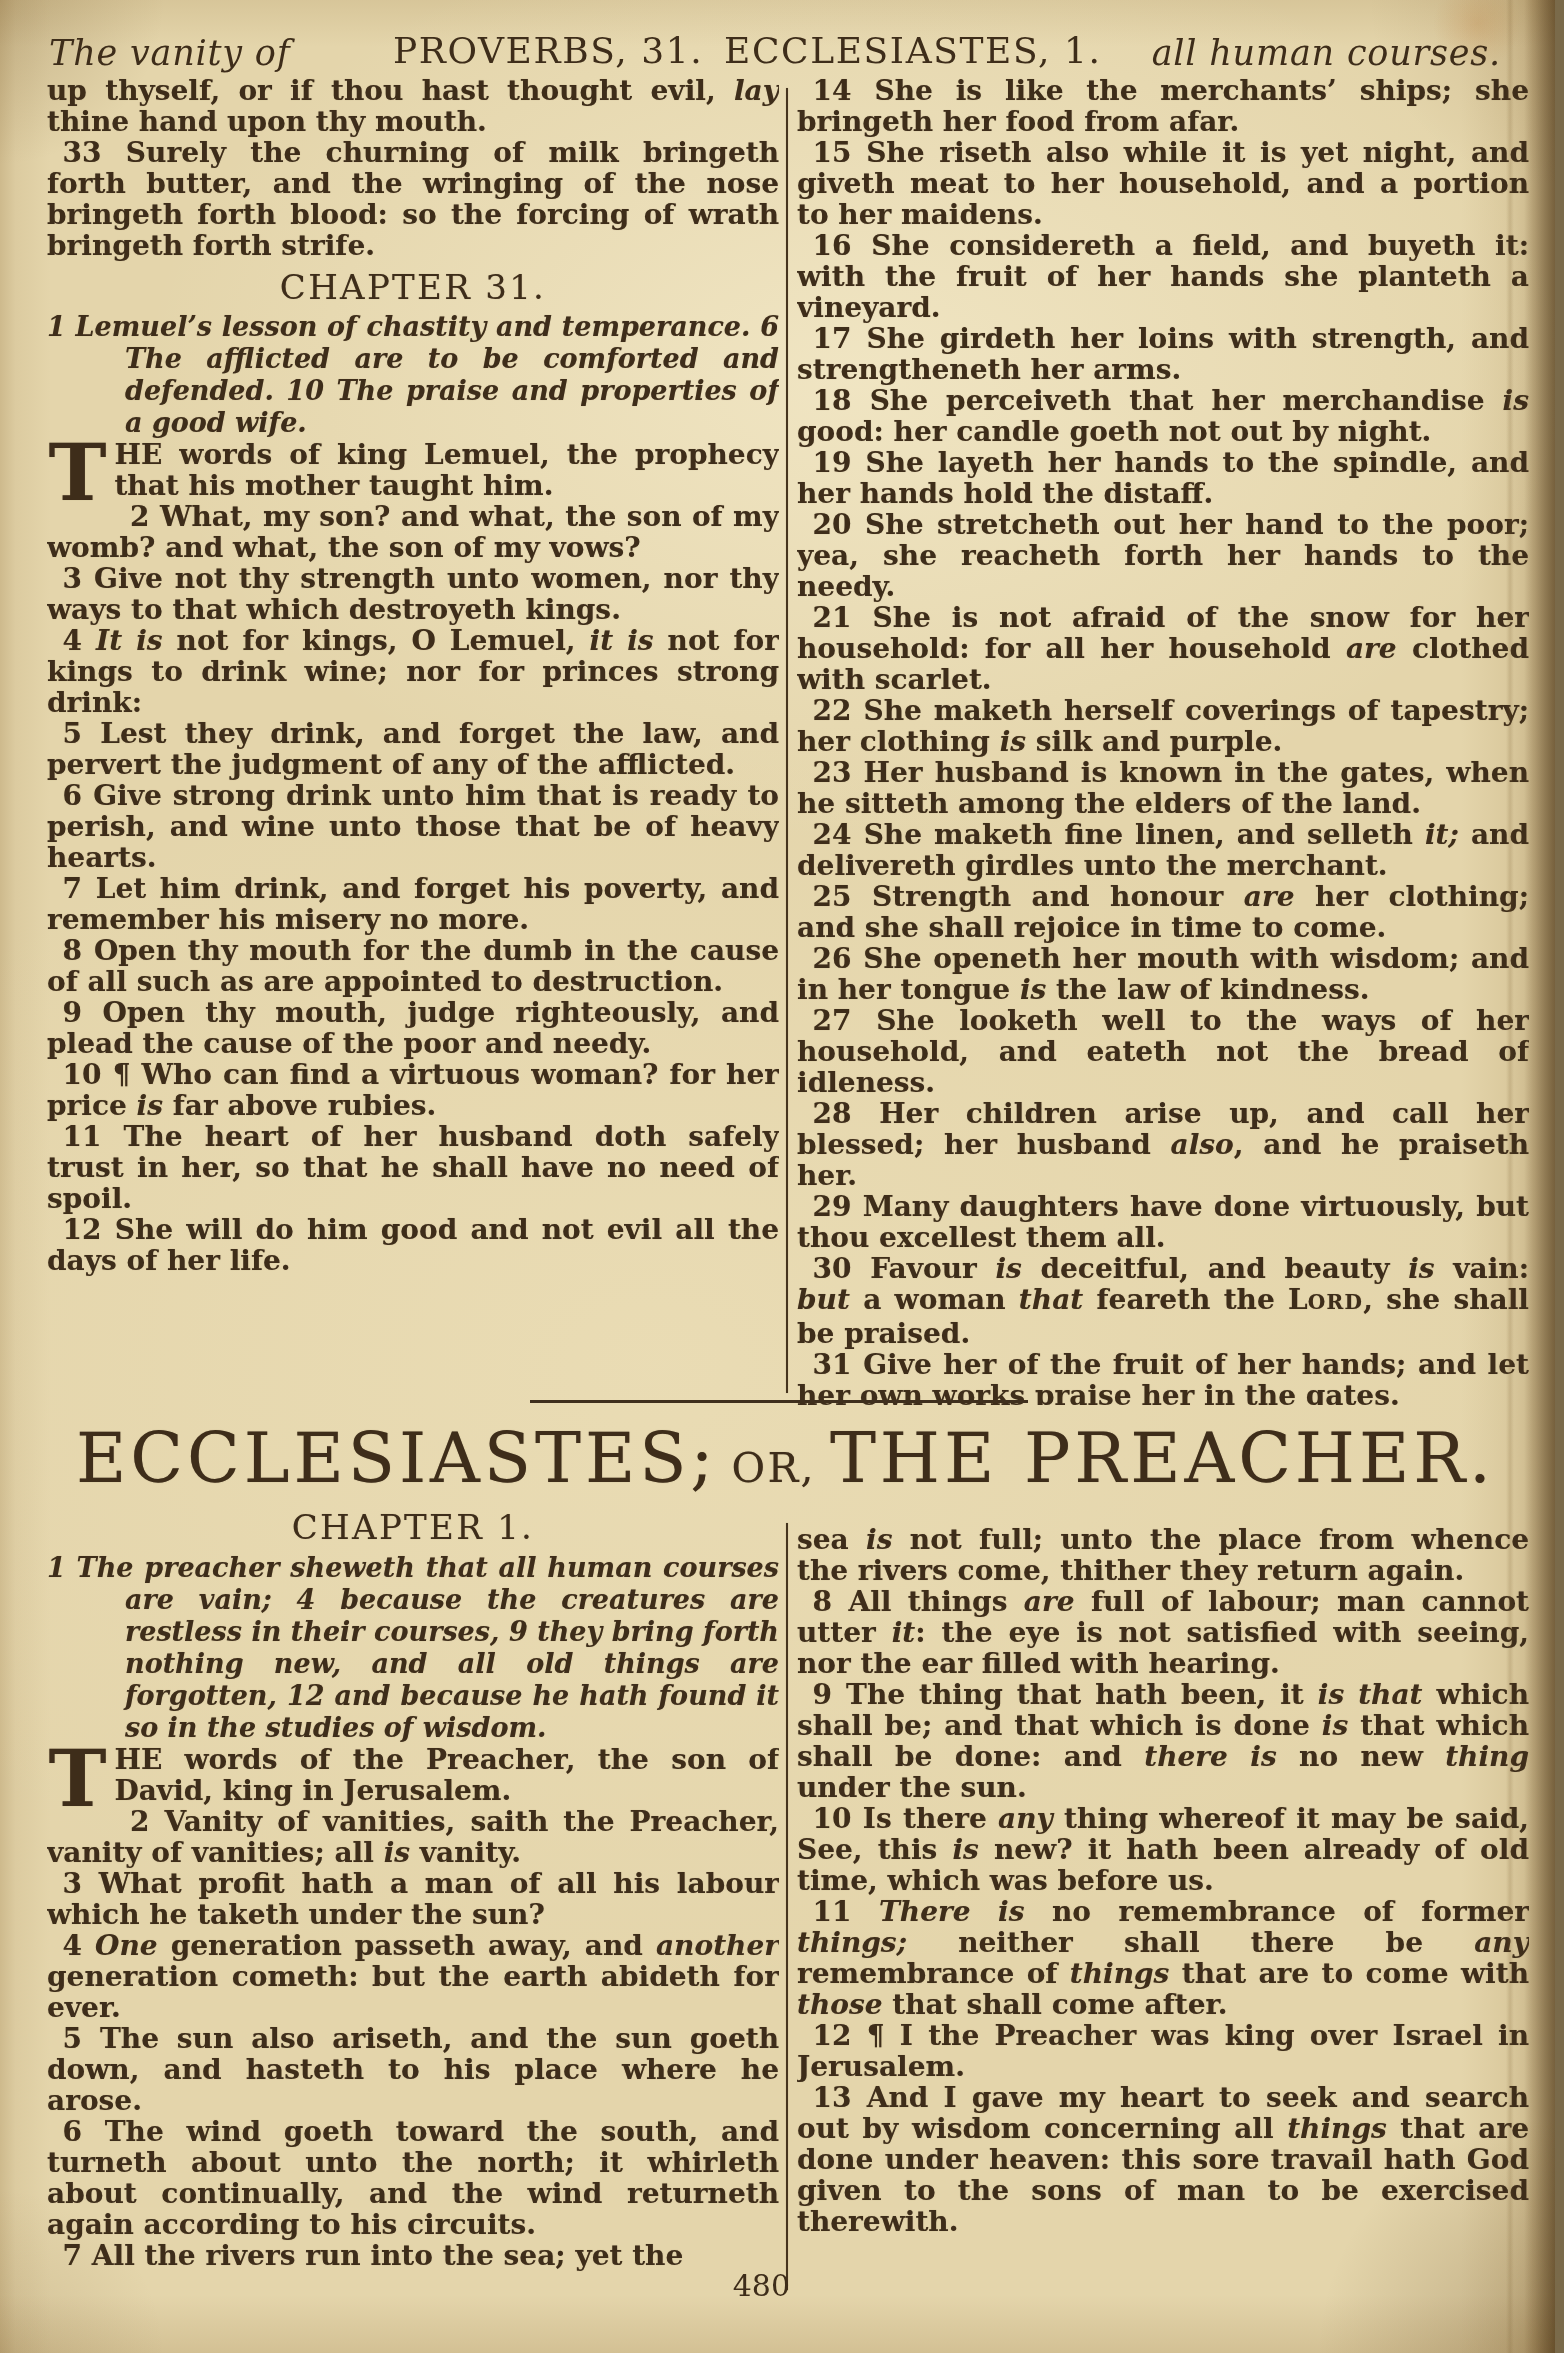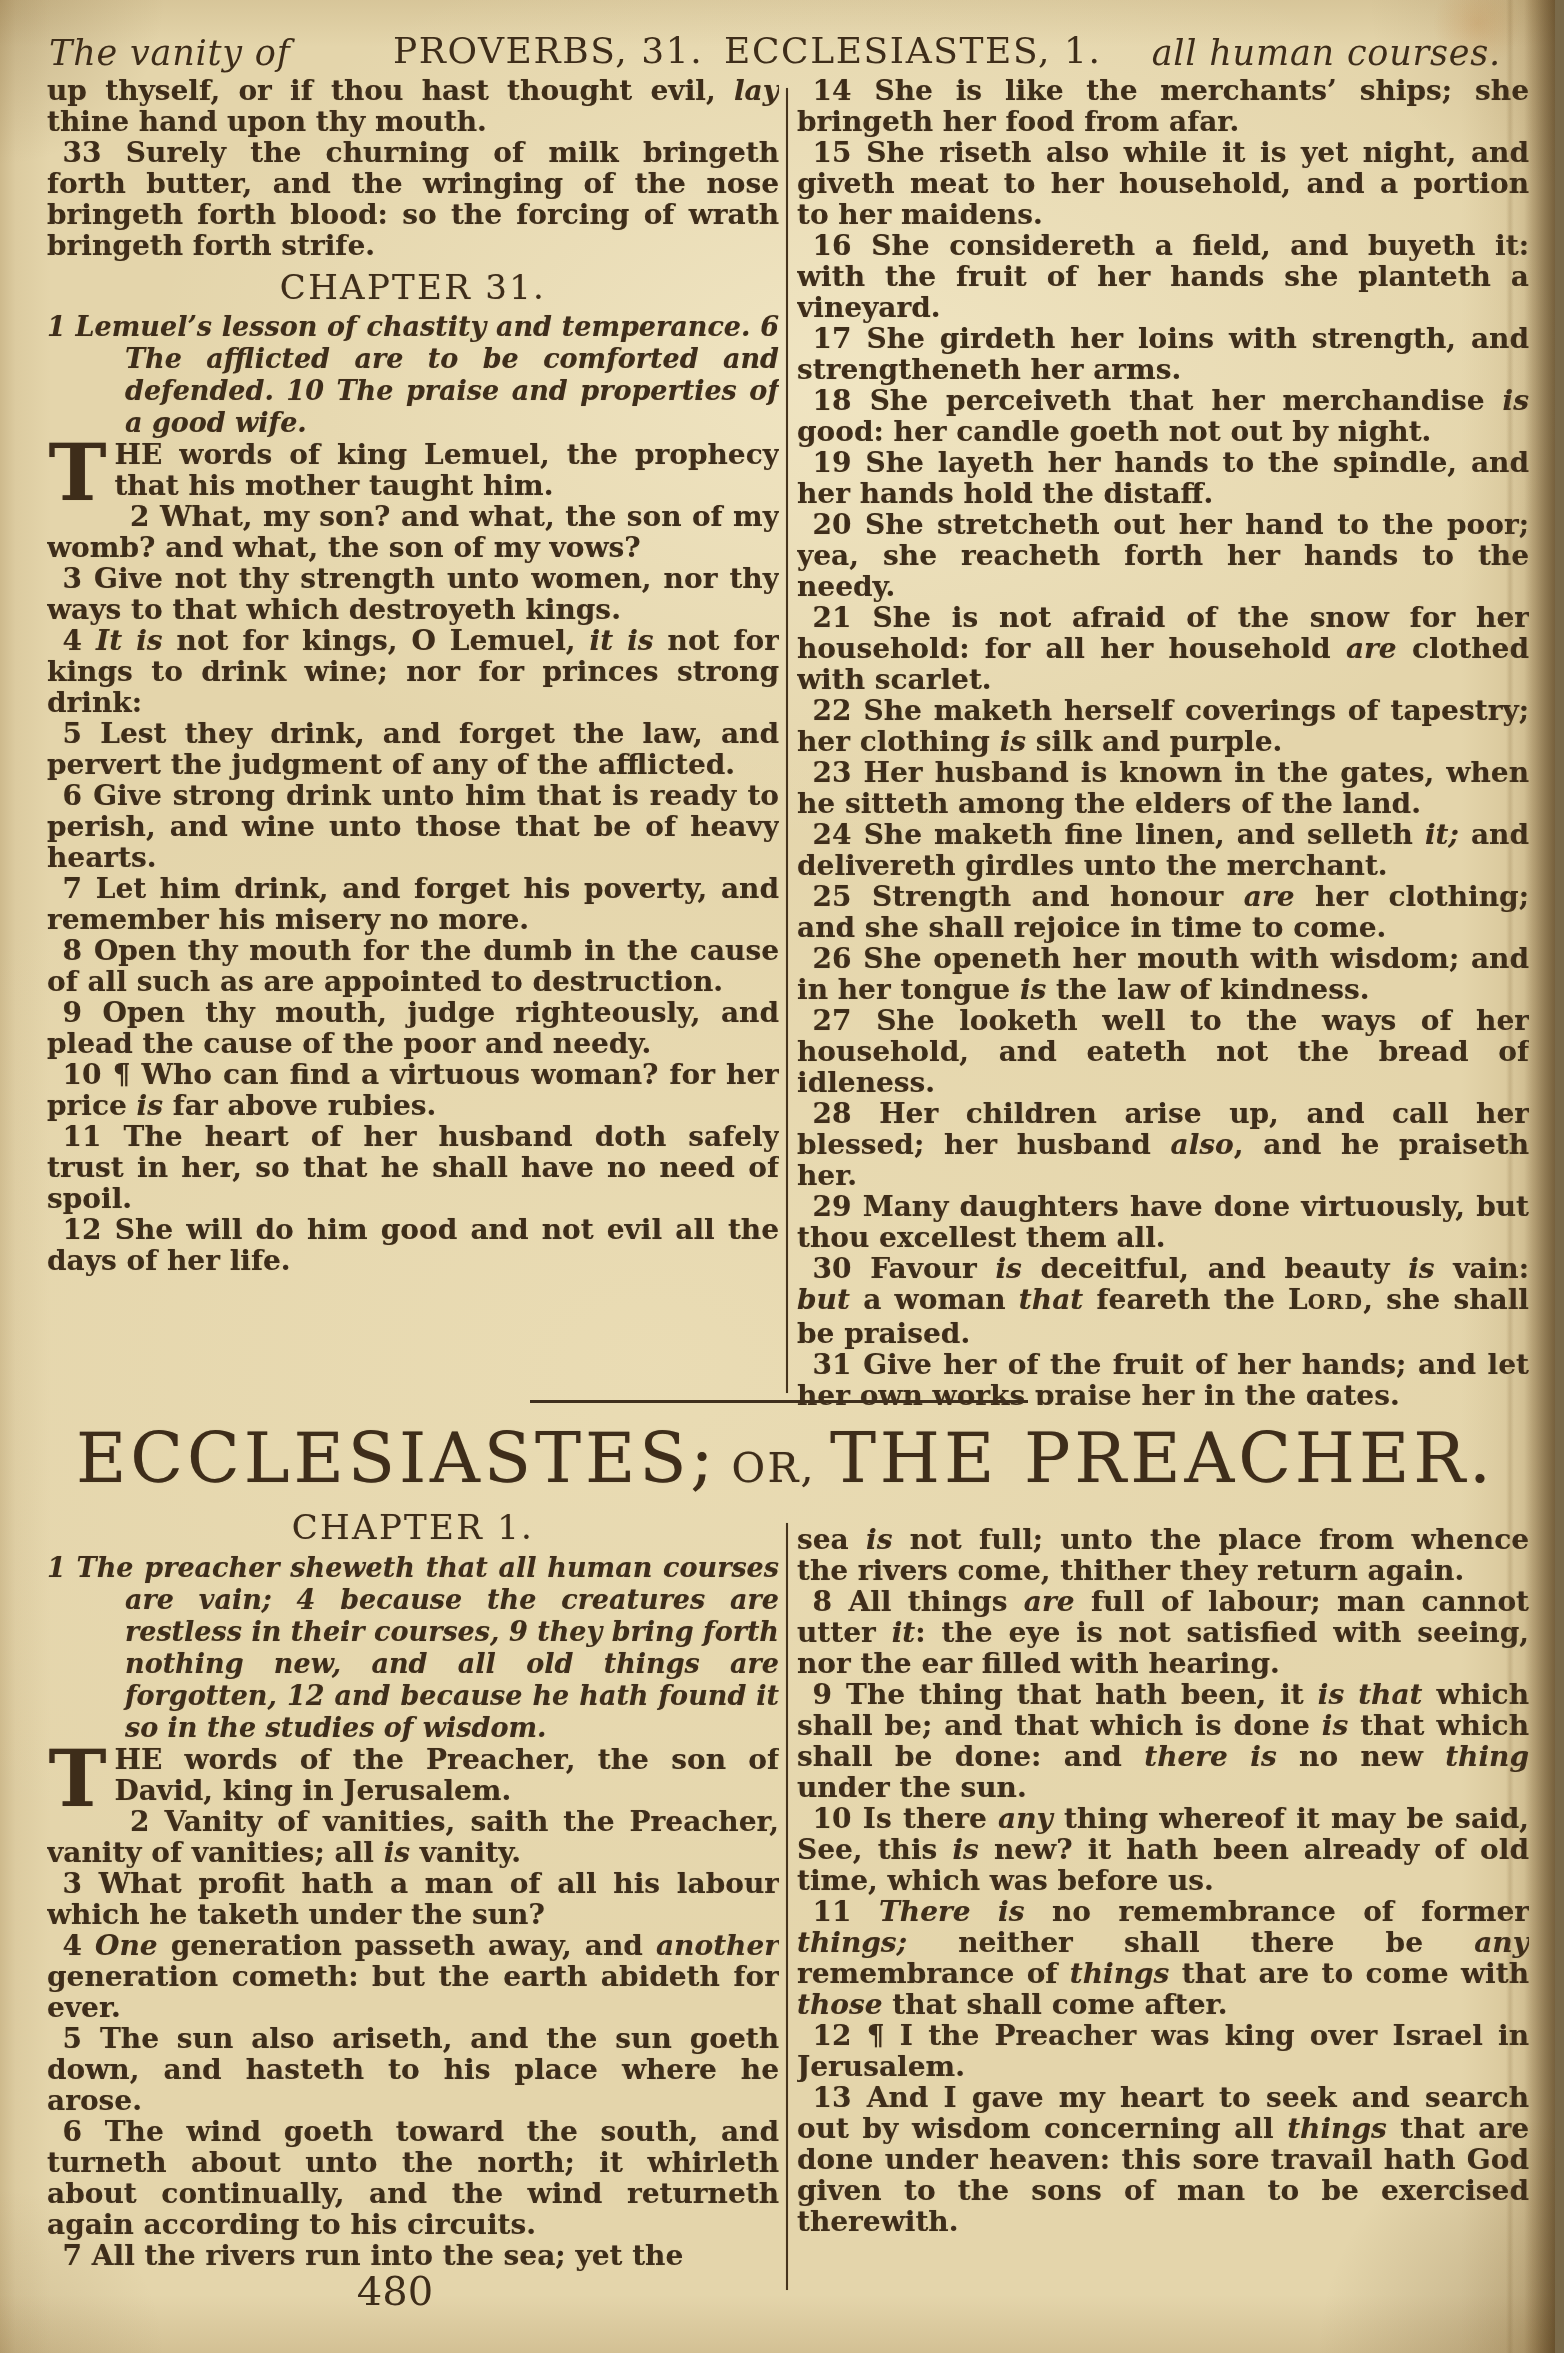--- a/index.html
+++ b/index.html
@@ -57,21 +57,21 @@
   .vrule-top{left:786px;top:88px;height:1305px;}
   .vrule-bottom{left:786px;top:1523px;height:767px;}
   .hrule{position:absolute;left:530px;top:1400px;width:498px;height:3.1px;background:#3f2f1d;}
 
   
   .book-title{position:absolute;left:0;top:1418px;width:1571px;text-align:center;white-space:nowrap;
     text-shadow:0 0 0.8px rgba(55,40,22,0.4);}
   .t-big{font-size:69px;letter-spacing:3.9px;}
   .t-small{font-size:41px;letter-spacing:2.3px;margin:0 14px;}
 
-  .page-number{position:absolute;left:0;top:2268px;width:790px;text-align:center;font-size:40px;}
+  .page-number{position:absolute;left:0;top:2268px;width:790px;text-align:right;font-size:30px;}
 </style>
 </head>
 <body>
 
 <div class="page">
 
   <div class="running-head">
     <span class="rh rh-italic rh1">The vanity of</span>
     <span class="rh rh-caps rh2">PROVERBS, 31.</span>
     <span class="rh rh-caps rh3">ECCLESIASTES, 1.</span>

